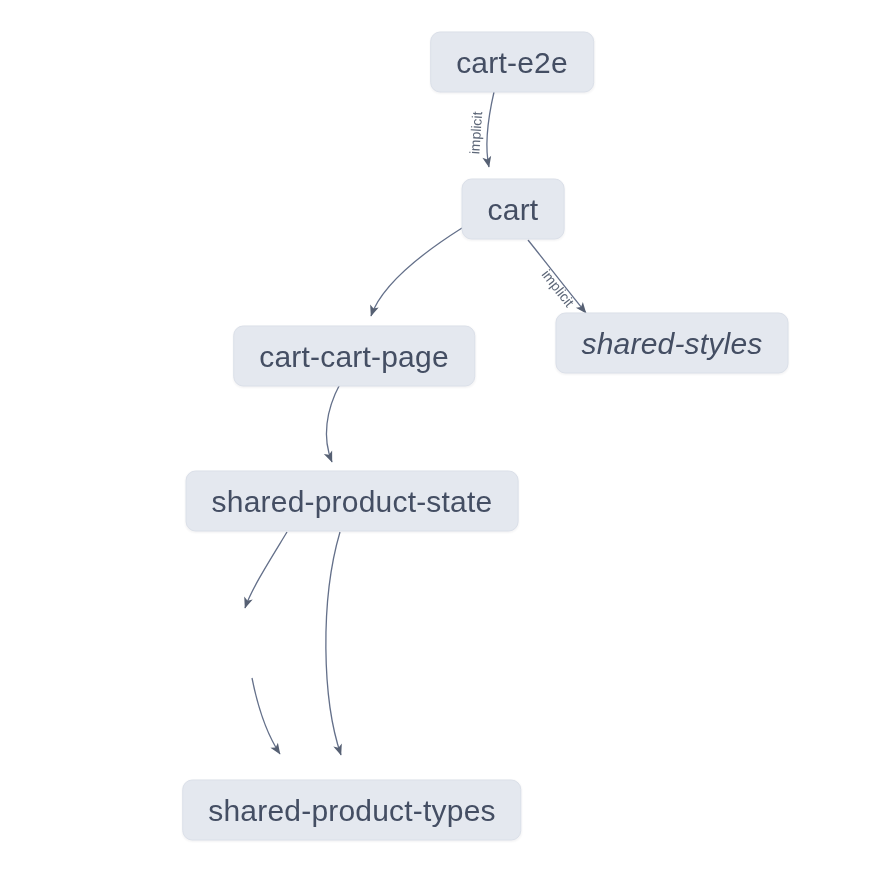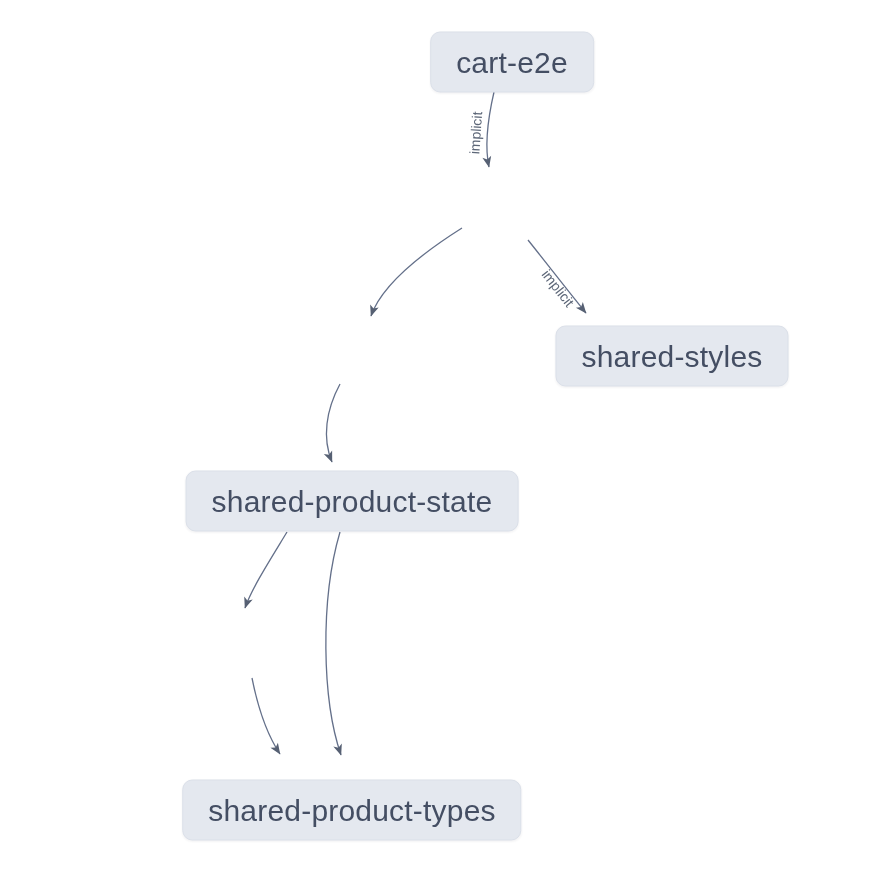--- a/index.html
+++ b/index.html
@@ -77,17 +77,19 @@
         <path d="M 340,532 C 320,600 322,700 341,755" class="edge-path" marker-end="url(#arrowhead)"></path>
         <path d="M 252,678 C 258,708 266,733 280,754" class="edge-path" marker-end="url(#arrowhead)"></path>
       </g>
     <g id="edge-label-group">
         <text class="edge-label" x="477" y="133" text-anchor="middle" dominant-baseline="middle" transform="rotate(-86 477 133)">implicit</text>
         <text class="edge-label" x="557" y="289" text-anchor="middle" dominant-baseline="middle" transform="rotate(52 557 289)">implicit</text>
       </g>
   </svg>
   <div class="nodes-layer" id="nodes-layer">
       <div class="node" style="left: 512px; top: 62px;"><span class="node-label">cart-e2e</span></div>
-      <div class="node" style="left: 672px; top: 356px;"><span class="node-label">shared-styles</span></div>
+      <div class="node" style="left: 513px; top: 209px;"><span class="node-label">cart</span></div>
+      <div class="node" style="left: 354px; top: 356px;"><span class="node-label">cart-cart-page</span></div>
+      <div class="node" style="left: 672px; top: 343px; font-style: italic;"><span class="node-label">shared-styles</span></div>
       <div class="node" style="left: 352px; top: 501px; text-align: center;"><span class="node-label">shared-product-state</span></div>
       <div class="node" style="left: 352px; top: 794px; margin-top: 16px;"><span class="node-label">shared-product-types</span></div>
     </div>
 </div>
 
 </body></html>

